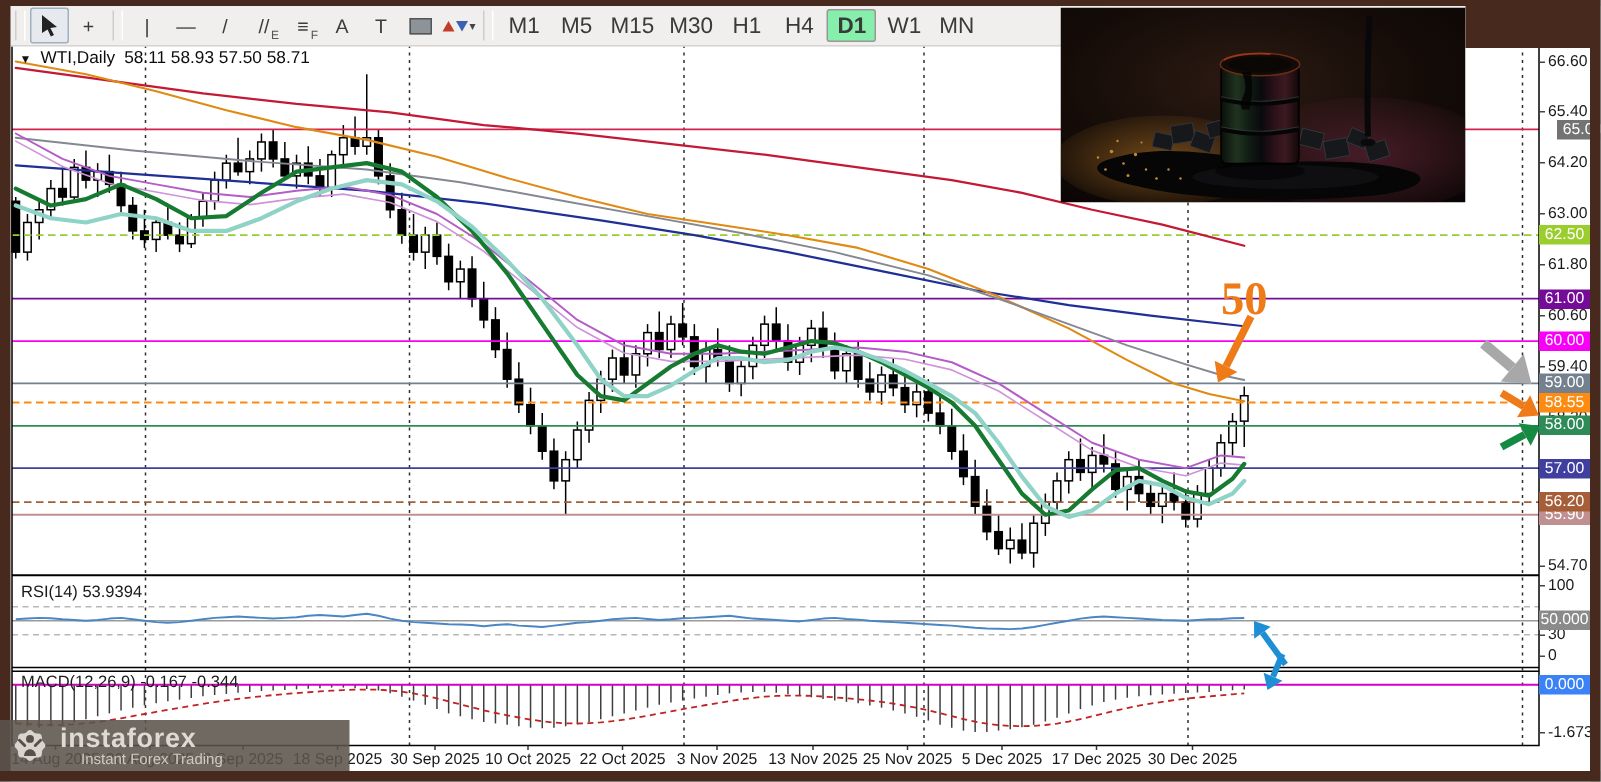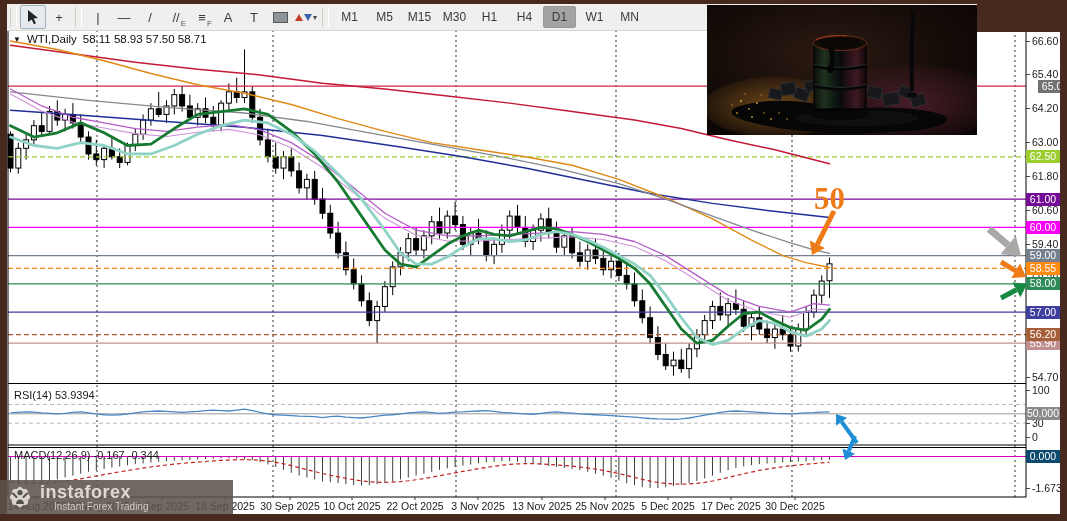--- a/index.html
+++ b/index.html
@@ -12,22 +12,22 @@
   .tool{width:24px;height:22px;display:flex;align-items:center;justify-content:center;
     color:#3c3c3c;font-size:13px;position:relative;border:1px solid transparent;border-radius:2px;}
   .tool.active{border-color:#9fb0bf;background:#e6eaee;}
   .tool .sub{position:absolute;right:2px;bottom:0;font-size:8px;color:#555;}
   .tool .shapebox{width:13px;height:9px;background:#8d9499;border:1px solid #555;}
   .tri{width:0;height:0;display:inline-block;}
   .tri-red{border-left:4px solid transparent;border-right:4px solid transparent;border-bottom:7px solid #c43b2a;margin-right:1px;}
   .tri-blue{border-left:4px solid transparent;border-right:4px solid transparent;border-top:7px solid #3a62b0;}
   .caret{font-size:8px;color:#444;margin-left:1px;}
   .tf{min-width:25px;height:20px;padding:0 3px;display:flex;align-items:center;justify-content:center;
-    font-size:12px;color:#3a3a3a;border:1px solid transparent;border-radius:2px;margin:0 1px;text-align:center;}
-  .tf.active{background:#a3a3a3;border-color:#979797;}
+    font-size:15px;color:#3a3a3a;border:1px solid transparent;border-radius:2px;margin:0 1px;text-align:center;}
+  .tf.active{background:#86efac;border-color:#979797;font-weight:bold;}
   
   #chart-title{position:absolute;left:13px;top:33px;z-index:3;font-size:11.5px;color:#0d0d0d;display:flex;gap:6px;align-items:center;}
   #chart-title .dd{font-size:8px;color:#111;}
   .ind-label{position:absolute;z-index:3;font-size:11px;color:#1a1a1a;}
   
   #price-axis{position:absolute;left:1026px;top:0;width:34px;height:521px;z-index:4;}
   .ptick{position:absolute;left:0;width:34px;font-size:10.5px;color:#1a1a1a;padding-left:6px;box-sizing:border-box;}
   .ptick::before{content:"";position:absolute;left:0;top:50%;width:4px;height:1px;background:#444;}
   .plabel{position:absolute;left:0;width:34px;height:13px;line-height:13px;font-size:10.5px;color:#fff;
     text-align:center;z-index:2;}
@@ -536,21 +536,21 @@
       <div class="plabel" style="background: rgb(253, 139, 18); top: 261.832px;">58.55</div>
       <div class="plabel" style="background: rgb(46, 139, 87); top: 277.364px;">58.00</div>
       <div class="plabel" style="background: rgb(63, 63, 159); top: 305.604px;">57.00</div>
       <div class="plabel" style="background: rgb(165, 94, 56); top: 328.196px;">56.20</div>
       <div class="plabel under" style="background: rgb(192, 144, 144); top: 336.668px;">55.90</div>
       <div class="ptick" style="top: 383.9px;">100</div>
       <div class="ptick" style="top: 409px; text-align: center;">70</div>
       <div class="ptick" style="top: 416.66px;">30</div>
       <div class="ptick" style="top: 430.7px;">0</div>
       <div class="plabel" style="background: rgb(138, 138, 138); top: 407.3px;">50.000</div>
-      <div class="plabel" style="background: #0c4a6e; top: 450px;">0.000</div>
+      <div class="plabel" style="background: #3b82f6; top: 450px;">0.000</div>
       <div class="ptick" style="top: 481.954px;">-1.673</div>
     </div>
   <div id="date-axis">
       <div class="dlabel" style="left: 37px;">14 Aug 2025</div>
       <div class="dlabel" style="left: 100px;">26 Aug 2025</div>
       <div class="dlabel" style="left: 162px;">8 Sep 2025</div>
       <div class="dlabel" style="left: 225px;">18 Sep 2025</div>
       <div class="dlabel" style="left: 290px;">30 Sep 2025</div>
       <div class="dlabel" style="left: 352px;">10 Oct 2025</div>
       <div class="dlabel" style="left: 415px;">22 Oct 2025</div>

